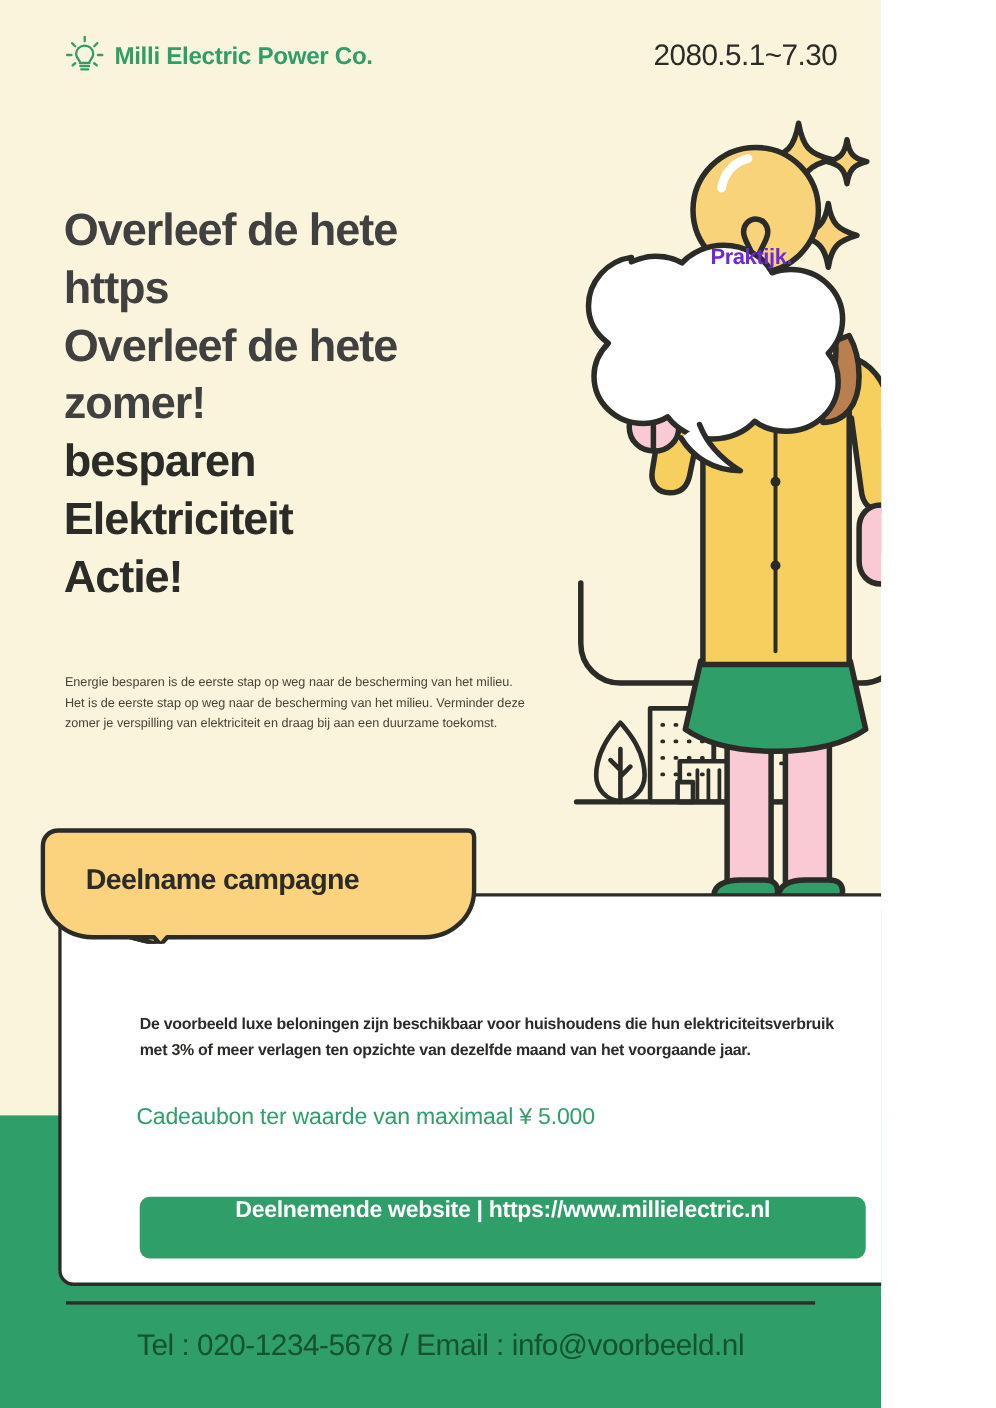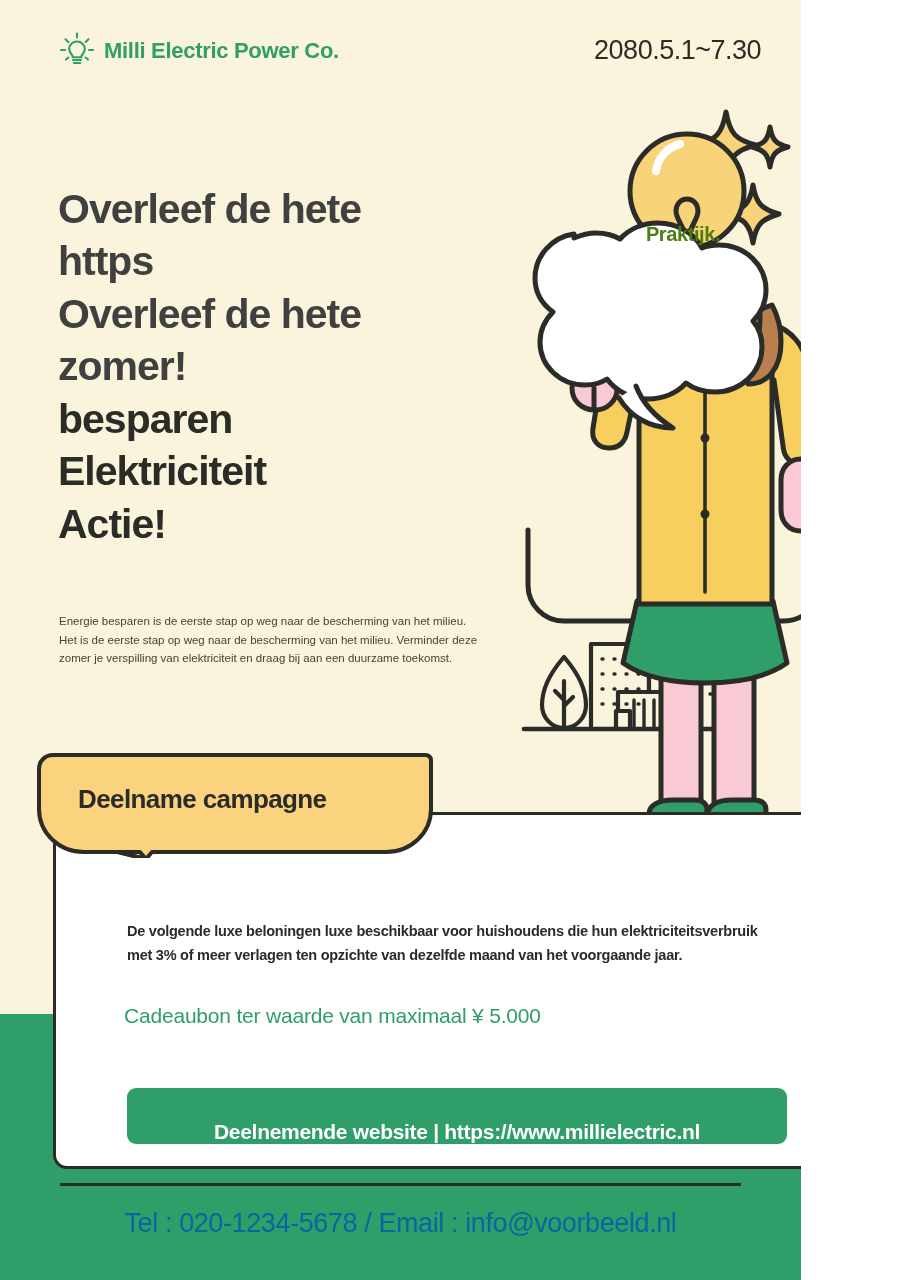--- a/index.html
+++ b/index.html
@@ -93,21 +93,21 @@
     width: 389px; height: 730px;
   }
   .illustration svg { display: block; }
   .bubble-text {
     position: absolute;
     left: 72px; top: 127px;
     width: 190px;
     text-align: center;
     font-size: 20px;
     font-weight: bold;
-    color: #4d7c0f;
+    color: #6d28d9;
     letter-spacing: -0.4px;
   }
 
   
   .card-shadow {
     position: absolute;
     left: 63px; top: 827px;
     width: 790px; height: 350px;
     background: #2f9e68;
     border-radius: 14px;
@@ -164,38 +164,38 @@
     letter-spacing: -0.2px;
     white-space: nowrap;
   }
 
   .cta {
     position: absolute;
     left: 71px; top: 273px;
     width: 660px; height: 56px;
     background: #2f9e68;
     border-radius: 9px;
-    display: flex; align-items: flex-end; justify-content: center;
+    display: flex; align-items: flex-start; justify-content: center;
     cursor: pointer;
   }
   .cta-label {
     font-size: 21px;
     font-weight: bold;
     color: #ffffff;
     letter-spacing: -0.3px;
     white-space: nowrap;
   }
 
   
   .contact {
     position: absolute;
     left: 0; right: 0; top: 1208px;
     text-align: center;
     font-size: 27px;
-    color: #0369a1;
+    color: #14532d;
     letter-spacing: -0.4px;
   }
 </style>
 </head>
 <body>
 
 <div id="poster">
 
   <div class="band-green"></div>
 
@@ -345,21 +345,21 @@
       </g>
     </svg>
     <div class="bubble-text">Praktijk.</div>
   </div>
 
   <div class="card-shadow"></div>
 
   <div class="card">
 
     <div class="card-note">
-      <span>De volgende luxe beloningen luxe beschikbaar voor huishoudens die hun elektriciteitsverbruik</span>
+      <span>De voorbeeld luxe beloningen zijn beschikbaar voor huishoudens die hun elektriciteitsverbruik</span>
       <span>met 3% of meer verlagen ten opzichte van dezelfde maand van het voorgaande jaar.</span>
     </div>
 
     <div class="rewards">
       <div class="reward-line">Cadeaubon ter waarde van maximaal ¥ 5.000</div>
     </div>
 
     <div class="cta">
       <span class="cta-label">Deelnemende website | https://www.millielectric.nl</span>
     </div>

